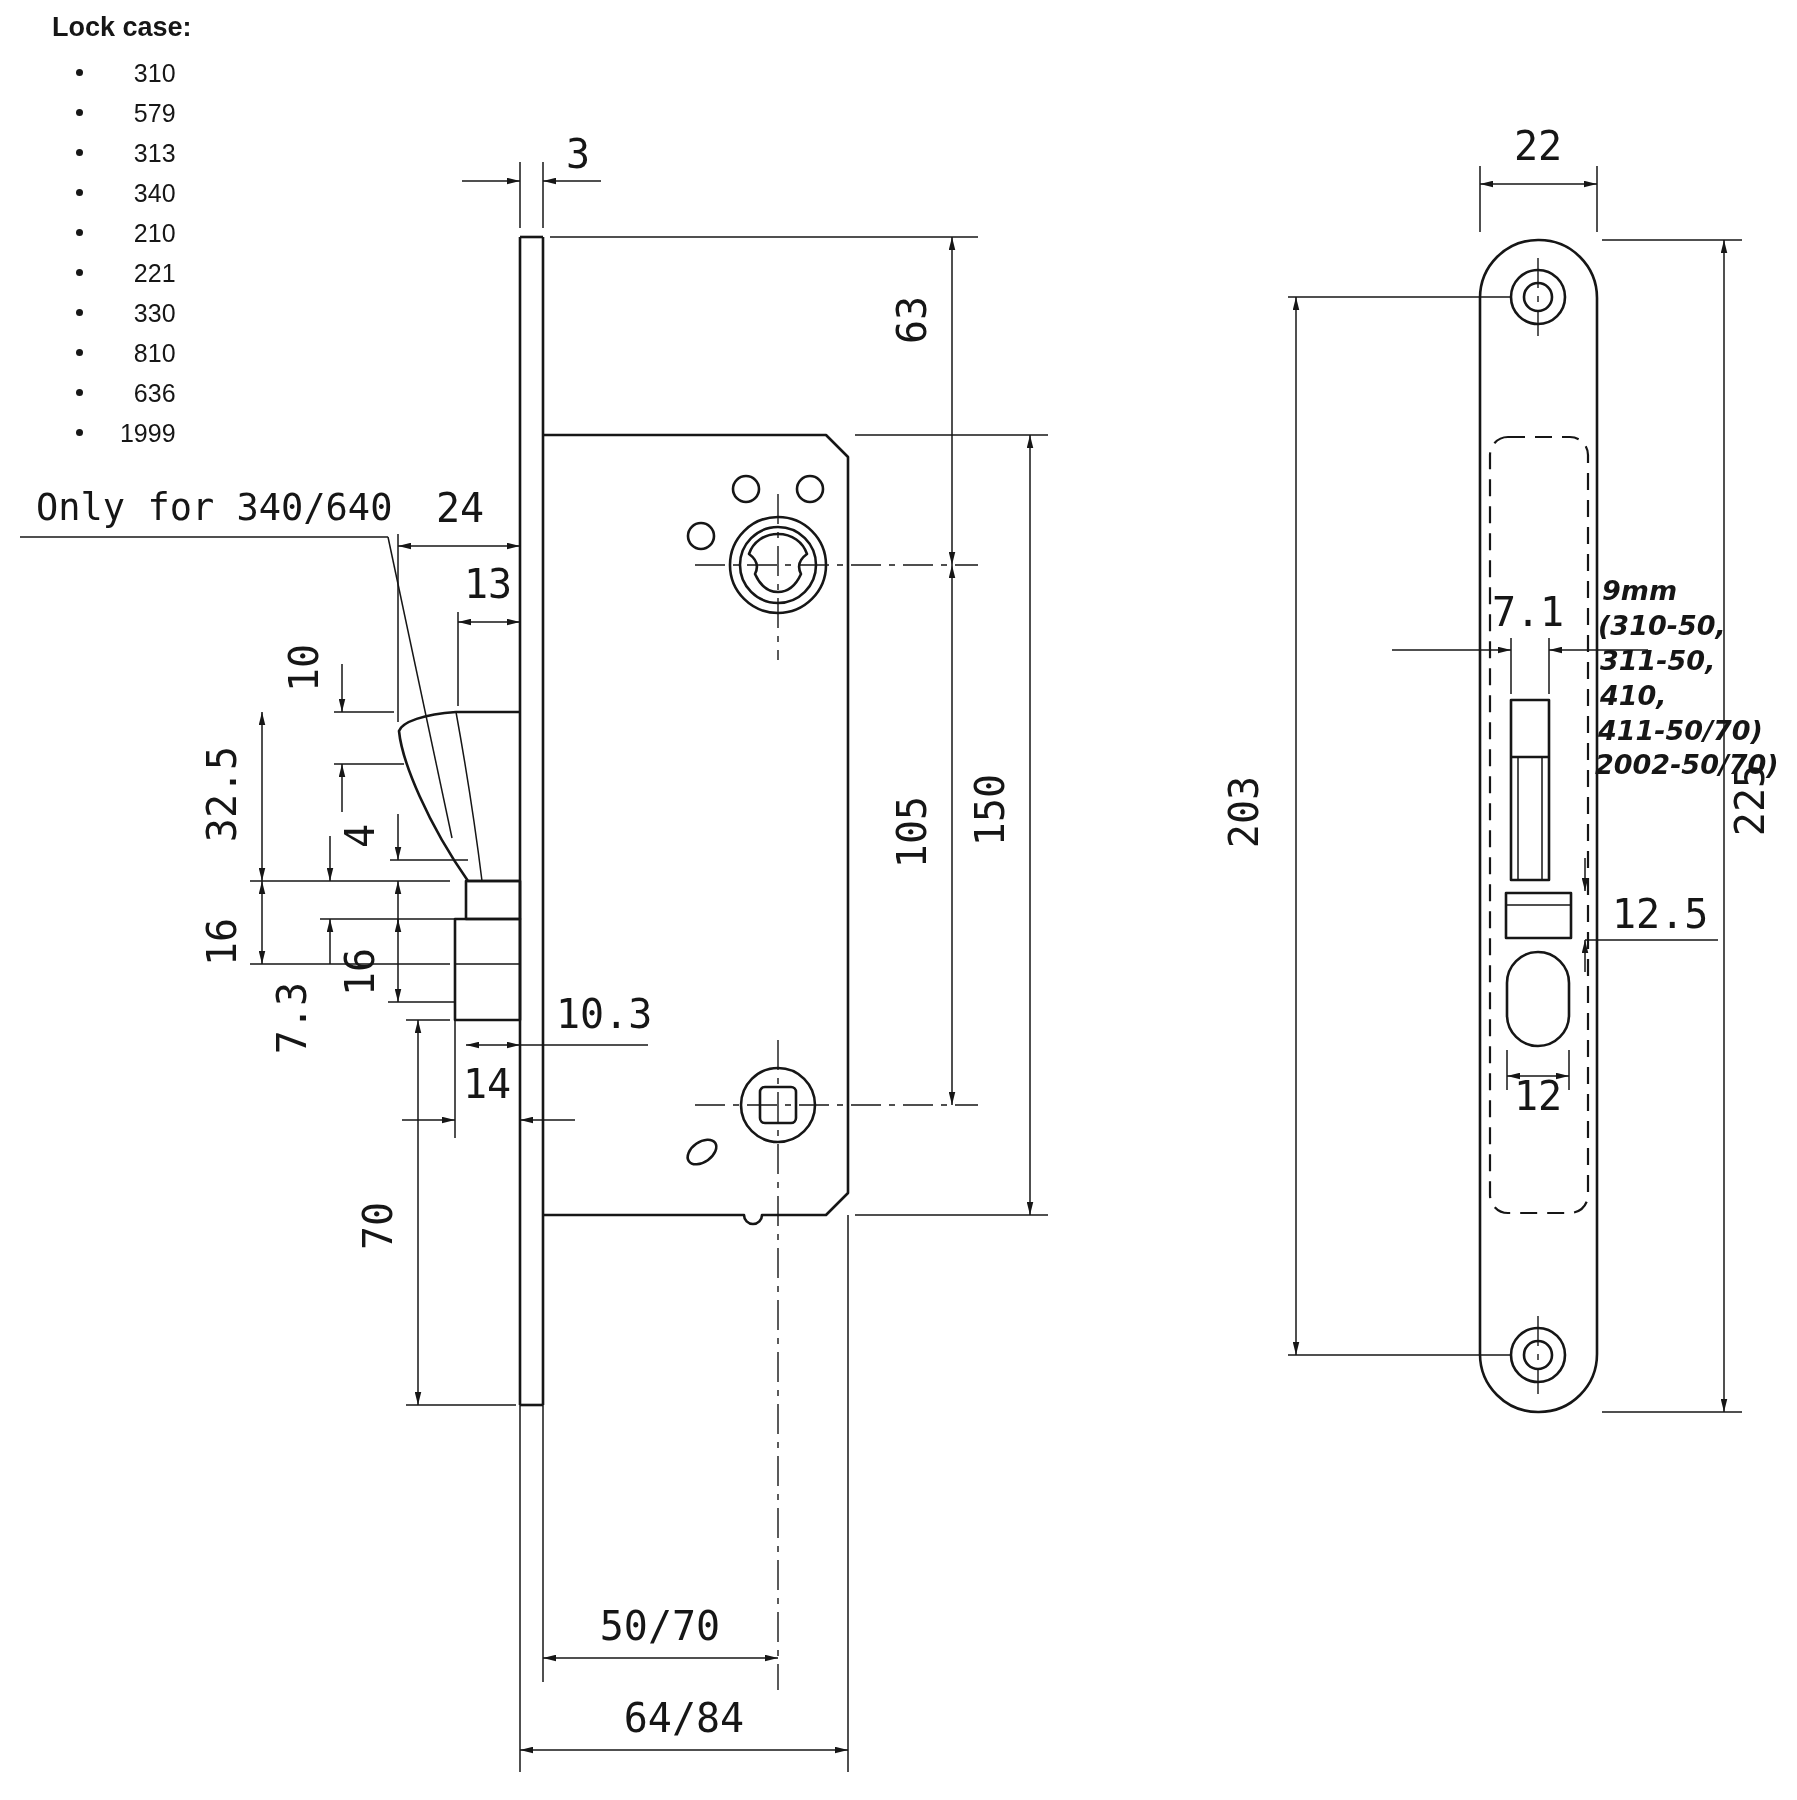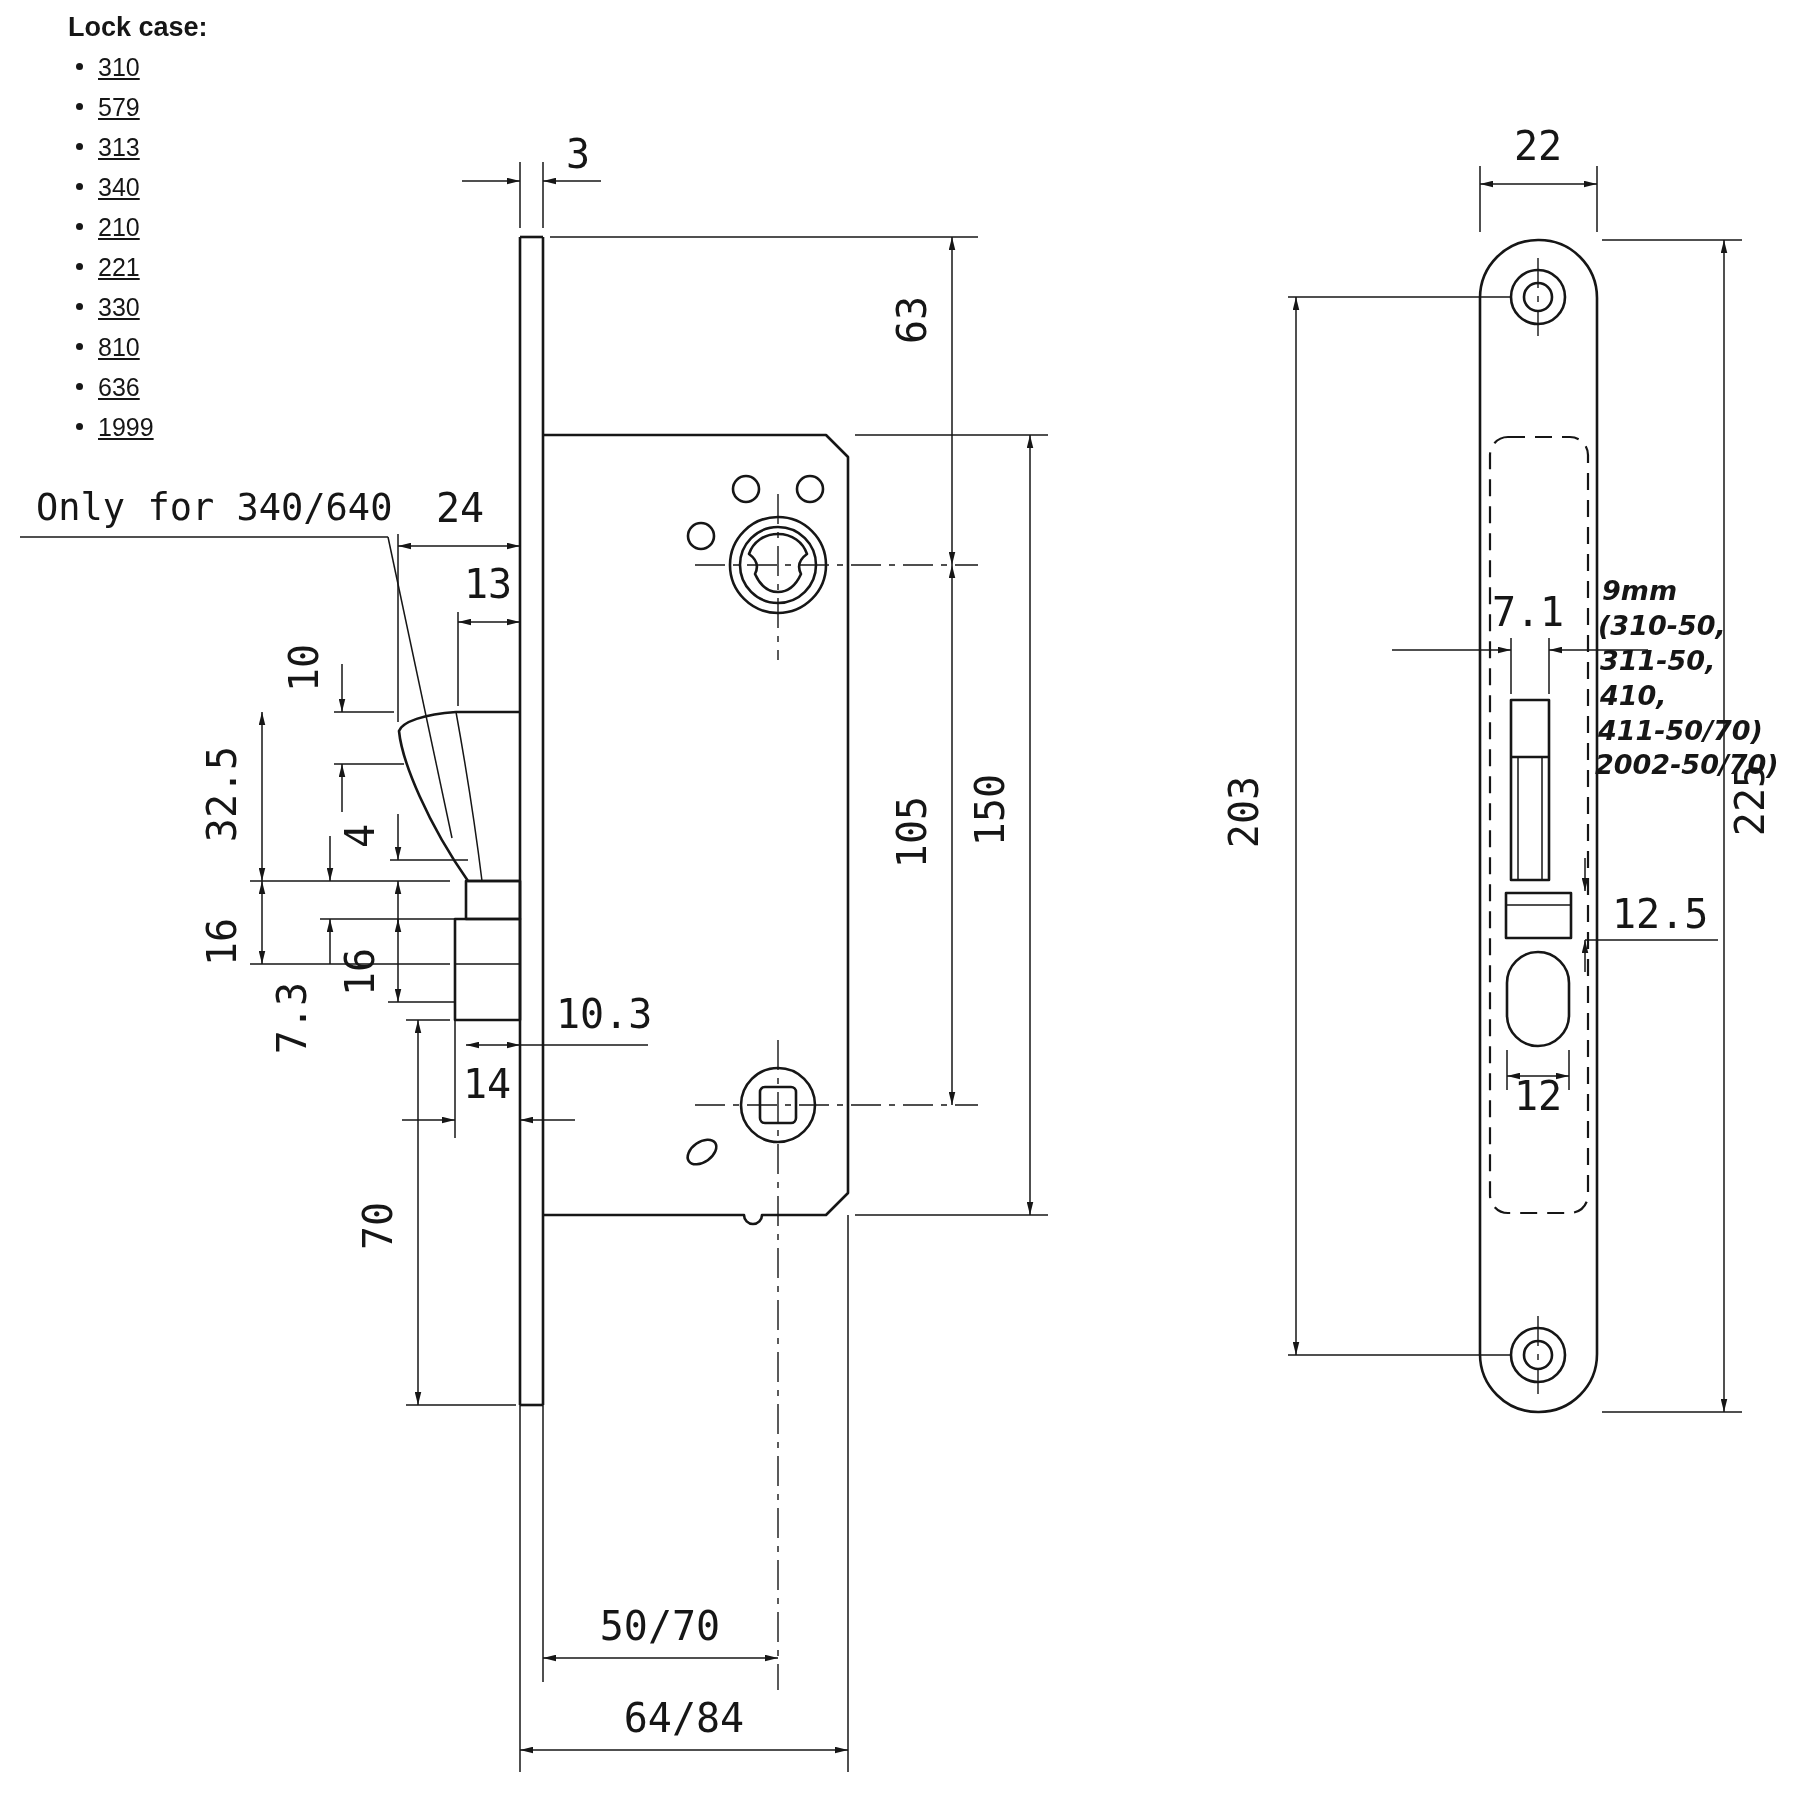--- a/index.html
+++ b/index.html
@@ -1,20 +1,20 @@
 <!DOCTYPE html>
 <html><head>
 <meta charset="utf-8">
 <style>
   html,body{margin:0;padding:0;background:#ffffff;}
   .canvas{position:relative;width:1797px;height:1800px;background:#ffffff;overflow:hidden;
           font-family:"Liberation Sans",sans-serif;color:#161616;}
-  .lockcase{position:absolute;left:68px;top:12px;}
+  .lockcase{position:absolute;left:52px;top:12px;text-align:right;}
   .lockcase h1{font-size:27px;font-weight:bold;margin:0 0 10px 0;color:#161616;}
-  .lockcase ul{list-style:none;margin:0;padding:0;text-decoration:underline;}
+  .lockcase ul{list-style:none;margin:16px;padding:0;}
   .lockcase li{font-size:25px;margin:0 0 11px 0;padding-left:30px;position:relative;}
   .lockcase li::before{content:"";position:absolute;left:8px;top:10px;width:7px;height:7px;
           border-radius:50%;background:#161616;}
   svg{position:absolute;left:0;top:0;}
   .ol{stroke:#161616;stroke-width:2.6;fill:none;stroke-linejoin:round;}
   .thin{stroke:#161616;stroke-width:1.5;fill:none;}
   .cl{stroke:#161616;stroke-width:1.4;fill:none;stroke-dasharray:30 8 6 8;}
   .hid{stroke:#161616;stroke-width:2.2;fill:none;stroke-dasharray:17 10;}
   text.dim{font-family:"DejaVu Sans Mono",monospace;font-size:40px;fill:#161616;}
   text.callout{font-family:"DejaVu Sans Mono",monospace;font-size:37px;fill:#161616;}

